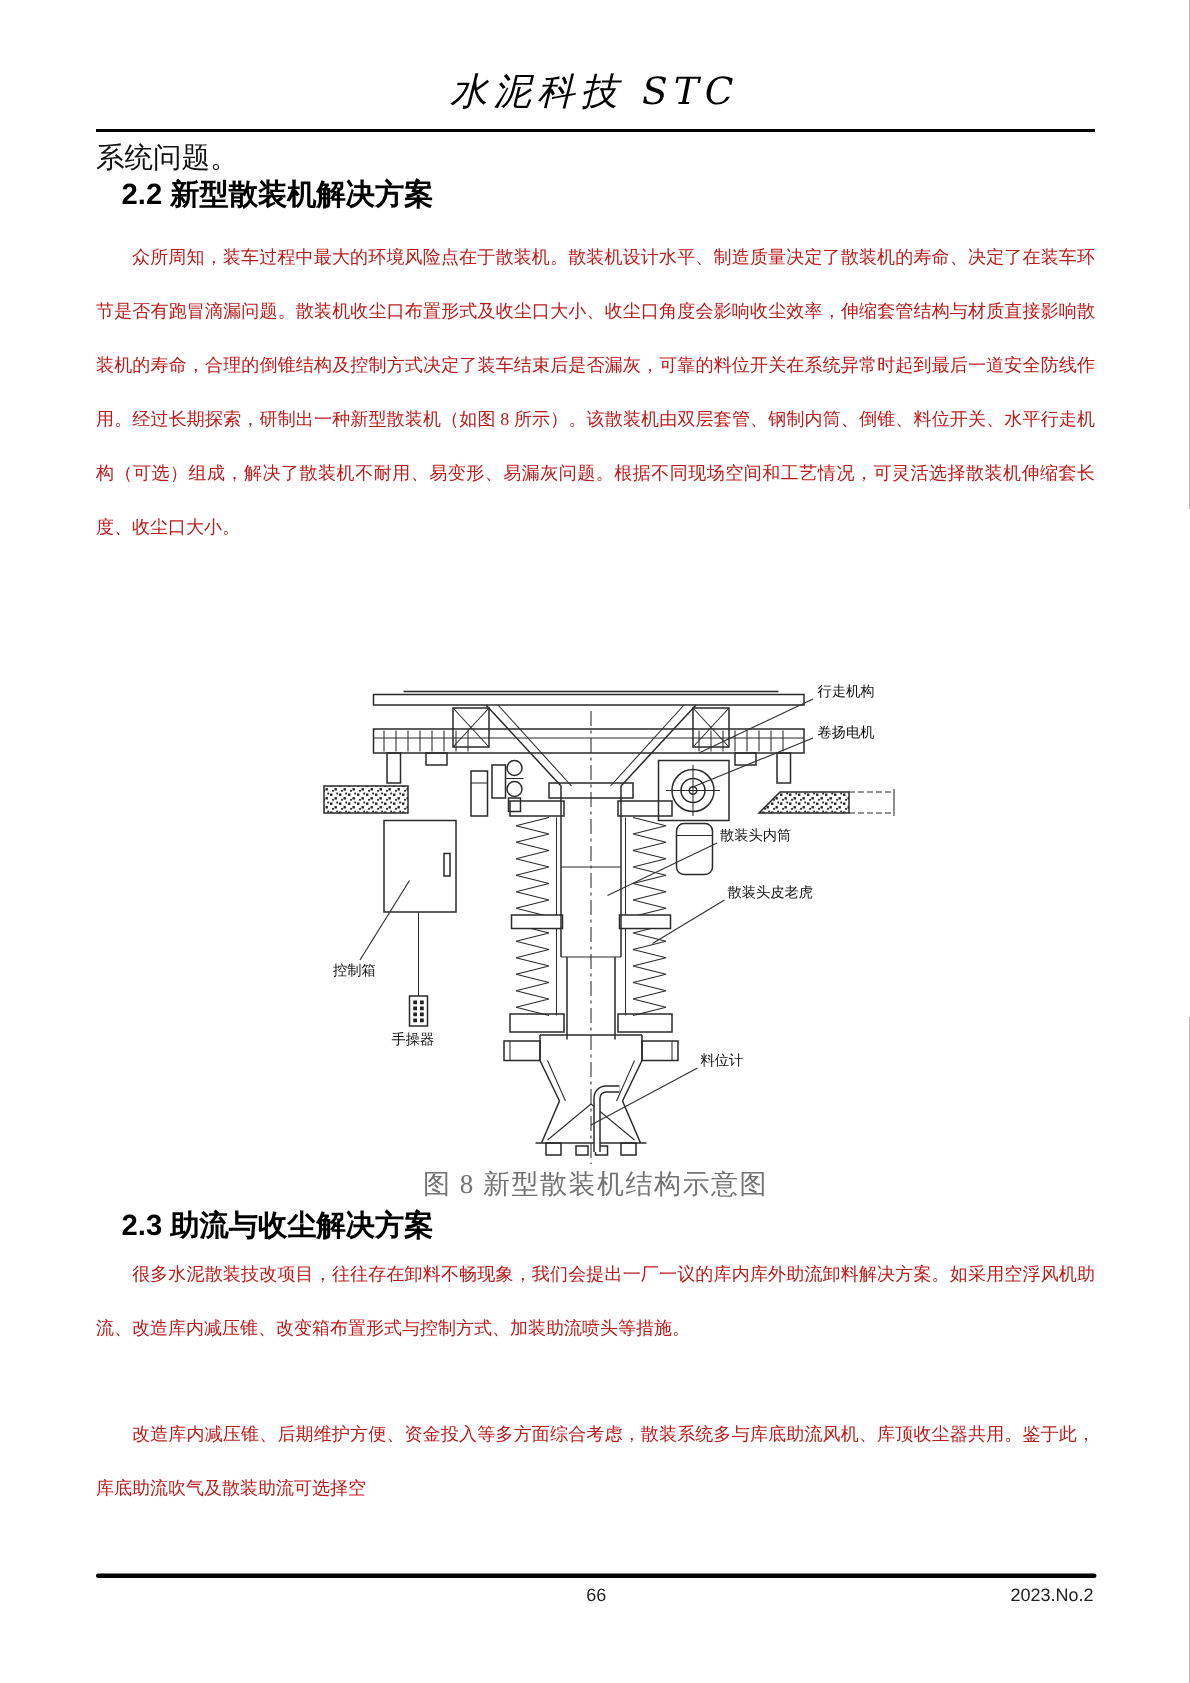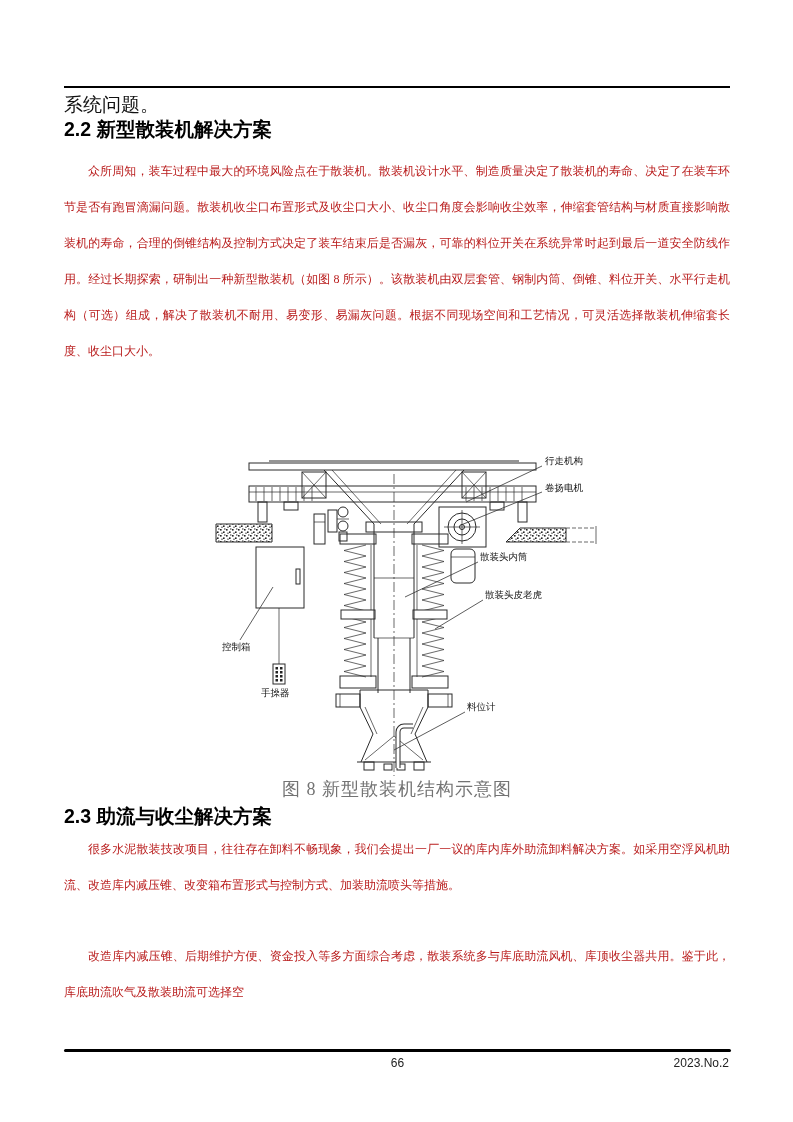--- a/index.html
+++ b/index.html
@@ -10,21 +10,21 @@
   }
   .content{position:absolute;left:64px;width:666px;top:0;}
   .journal-title{
     position:absolute;top:44px;left:0;width:100%;text-align:center;
     font-size:25px;font-style:italic;letter-spacing:4px;color:#000;
     font-family:"DejaVu Serif","Liberation Serif",serif;
   }
   .header-rule{position:absolute;top:86px;left:64px;width:666px;height:2px;background:#000;}
   .carryover{position:absolute;top:92px;left:0;font-size:19px;}
   .sec-heading{
-    position:absolute;left:0;font-size:19.5px;font-weight:700;
+    position:absolute;left:17px;font-size:19.5px;font-weight:700;
     font-family:"Liberation Sans","DejaVu Sans",sans-serif;color:#000;white-space:nowrap;
   }
   .h22{top:116px;}
   .h23{top:803px;}
   .par{
     position:absolute;left:0;width:666px;font-size:12px;color:#b91c1c;
     text-align:justify;text-indent:2em;margin:0;
   }
   .par1{top:153px;line-height:36px;}
   .par2{top:832px;line-height:35.5px;}
@@ -45,20 +45,21 @@
   svg .ln{stroke:#2a2a2a;stroke-width:1;fill:none;}
   svg .thin{stroke:#2a2a2a;stroke-width:.7;fill:none;}
   svg .lbl{font-size:9.5px;fill:#111;font-family:"Liberation Sans","DejaVu Sans",sans-serif;}
   svg .leader{stroke:#333;stroke-width:.8;fill:none;}
 </style>
 </head>
 <body>
 
 <div class="page">
 
+  <div class="journal-title">水泥科技 STC</div>
   <div class="header-rule"></div>
 
   <div class="content">
     <div class="carryover">系统问题。</div>
 
     <div class="sec-heading h22">2.2 新型散装机解决方案</div>
     <p class="par par1">众所周知，装车过程中最大的环境风险点在于散装机。散装机设计水平、制造质量决定了散装机的寿命、决定了在装车环节是否有跑冒滴漏问题。散装机收尘口布置形式及收尘口大小、收尘口角度会影响收尘效率，伸缩套管结构与材质直接影响散装机的寿命，合理的倒锥结构及控制方式决定了装车结束后是否漏灰，可靠的料位开关在系统异常时起到最后一道安全防线作用。经过长期探索，研制出一种新型散装机（如图 8 所示）。该散装机由双层套管、钢制内筒、倒锥、料位开关、水平行走机构（可选）组成，解决了散装机不耐用、易变形、易漏灰问题。根据不同现场空间和工艺情况，可灵活选择散装机伸缩套长度、收尘口大小。</p>
 
     <div class="figure">
       <svg width="390" height="330" viewBox="0 0 390 330">

